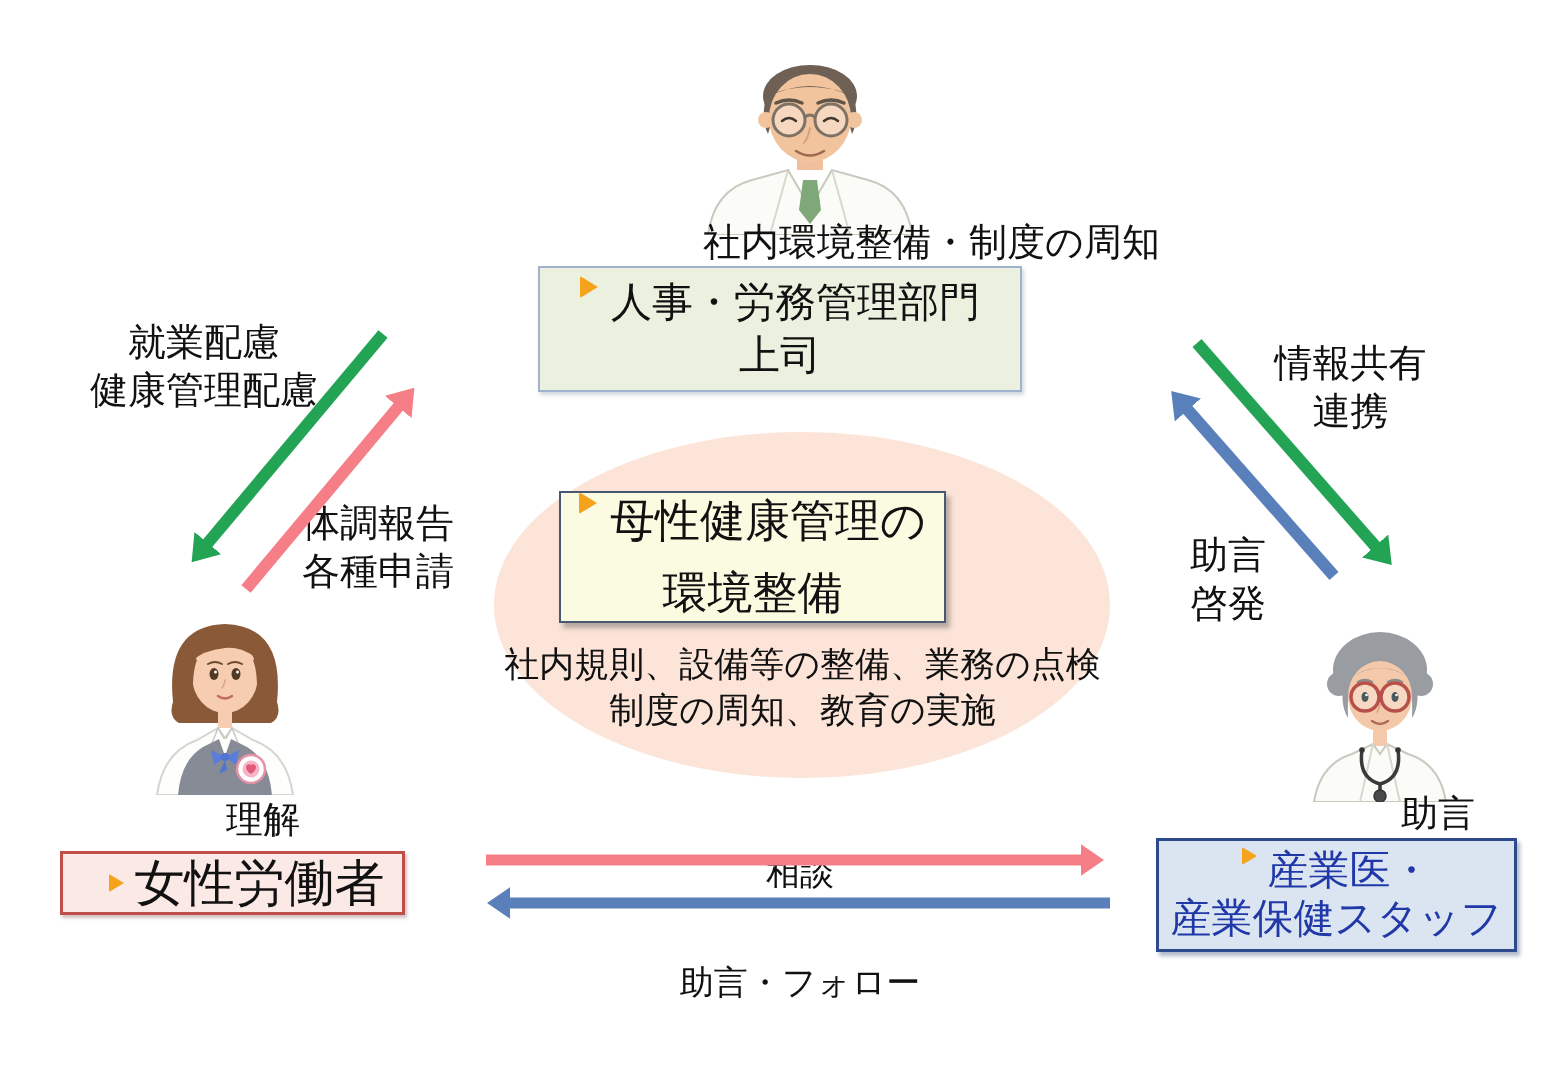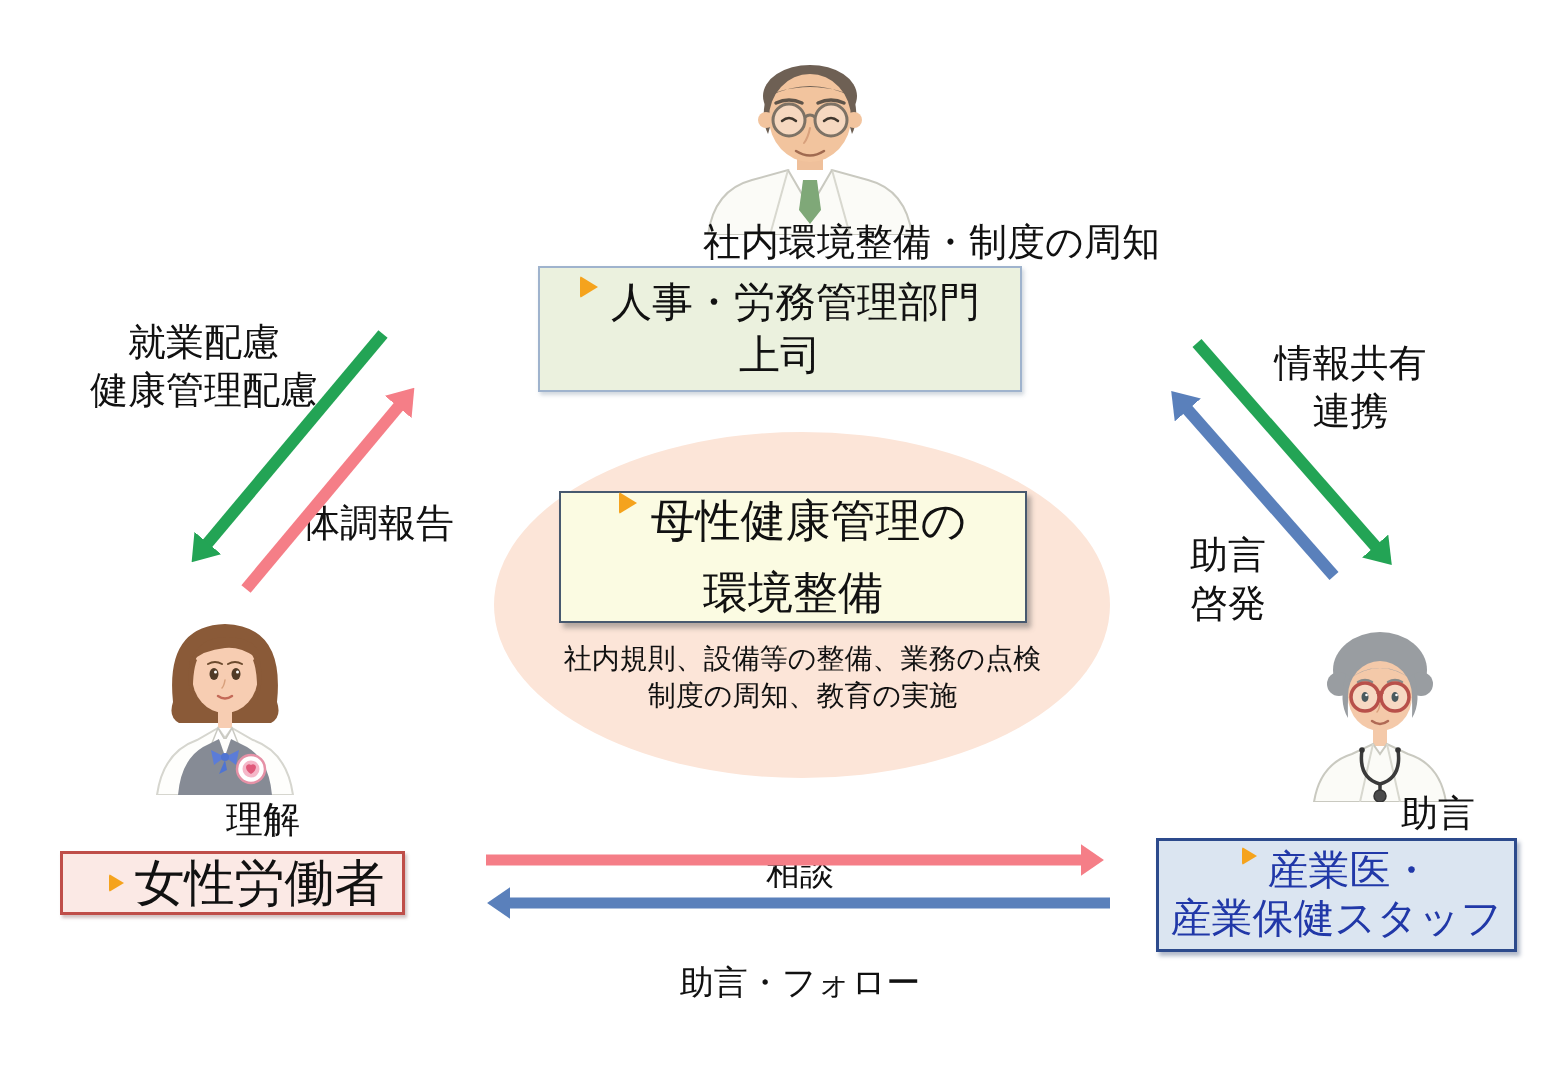--- a/index.html
+++ b/index.html
@@ -10,34 +10,34 @@
   
   .lbl{position:absolute;font-size:38px;line-height:1.25;text-align:center;color:#111;letter-spacing:0px;white-space:nowrap;}
   .lbl-small{font-size:34px;margin-top:47px;}
   
   .caption{position:absolute;font-size:37px;color:#111;text-align:right;white-space:nowrap;z-index:6;}
   .caption-top{font-size:38px;}
   
   .node-box{position:absolute;box-sizing:border-box;display:flex;flex-direction:column;align-items:center;justify-content:center;z-index:5;}
   .hr-box{left:538px;top:266px;width:484px;height:126px;background:#ebf1de;border:2px solid #9fb3cd;
           box-shadow:2px 3px 4px rgba(120,140,160,0.35);font-size:41px;line-height:1.3;}
-  .center-box{left:559px;top:491px;width:468px;height:132px;background:#fbfbe2;border:2px solid #47596f;
+  .center-box{left:559px;top:491px;width:387px;height:132px;background:#fbfbe2;border:2px solid #47596f;
           box-shadow:4px 5px 5px rgba(90,90,90,0.45);font-size:45px;line-height:1.3;z-index:5;gap:14px;}
   .worker-box{left:60px;top:851px;width:345px;height:64px;background:#fbe9e5;border:3px solid #bf4e49;
           box-shadow:2px 3px 3px rgba(120,80,80,0.35);font-size:50px;flex-direction:row;padding-left:28px;}
   .staff-box{left:1156px;top:838px;width:361px;height:114px;background:#dbe5f1;border:3px solid #2c4a8c;
           box-shadow:3px 4px 4px rgba(60,80,120,0.4);font-size:41px;line-height:1.16;color:#2138a8;}
   .box-line{display:flex;justify-content:center;white-space:nowrap;}
   
   .tri{display:inline-block;width:0;height:0;border-top:11px solid transparent;border-bottom:11px solid transparent;
        border-left:18px solid #f5a31d;margin-right:13px;border-radius:2px;flex:0 0 auto;}
   .tri-sm{border-top-width:9px;border-bottom-width:9px;border-left-width:15px;margin-right:11px;}
   
   .ellipse{position:absolute;left:494px;top:432px;width:616px;height:346px;background:#fce5d8;border-radius:50%;z-index:1;}
-  .desc{position:absolute;left:345px;top:641px;width:915px;font-size:28px;line-height:1.31;text-align:center;color:#111;z-index:4;white-space:nowrap;}
+  .desc{position:absolute;left:345px;top:641px;width:915px;font-size:35px;line-height:1.31;text-align:center;color:#111;z-index:4;white-space:nowrap;}
   svg{display:block;}
   .layer{position:absolute;left:0;top:0;z-index:2;}
   .person{position:absolute;z-index:3;}
 </style>
 </head>
 <body>
 
 <div class="canvas">
 
   <svg class="layer" width="1561" height="1081" viewBox="0 0 1561 1081">
@@ -165,20 +165,21 @@
     <div>社内規則、設備等の整備、業務の点検</div>
     <div>制度の周知、教育の実施</div>
   </div>
 
   <div class="lbl" style="left:70px;top:319px;width:268px;">
     <div>就業配慮</div>
     <div>健康管理配慮</div>
   </div>
   <div class="lbl" style="left:298px;top:500px;width:160px;text-align:center;">
     <div>体調報告</div>
+    <div>各種申請</div>
   </div>
 
   <div class="lbl" style="left:1268px;top:340px;width:165px;">
     <div>情報共有</div>
     <div>連携</div>
   </div>
   <div class="lbl" style="left:1148px;top:532px;width:160px;">
     <div>助言</div>
     <div>啓発</div>
   </div>

